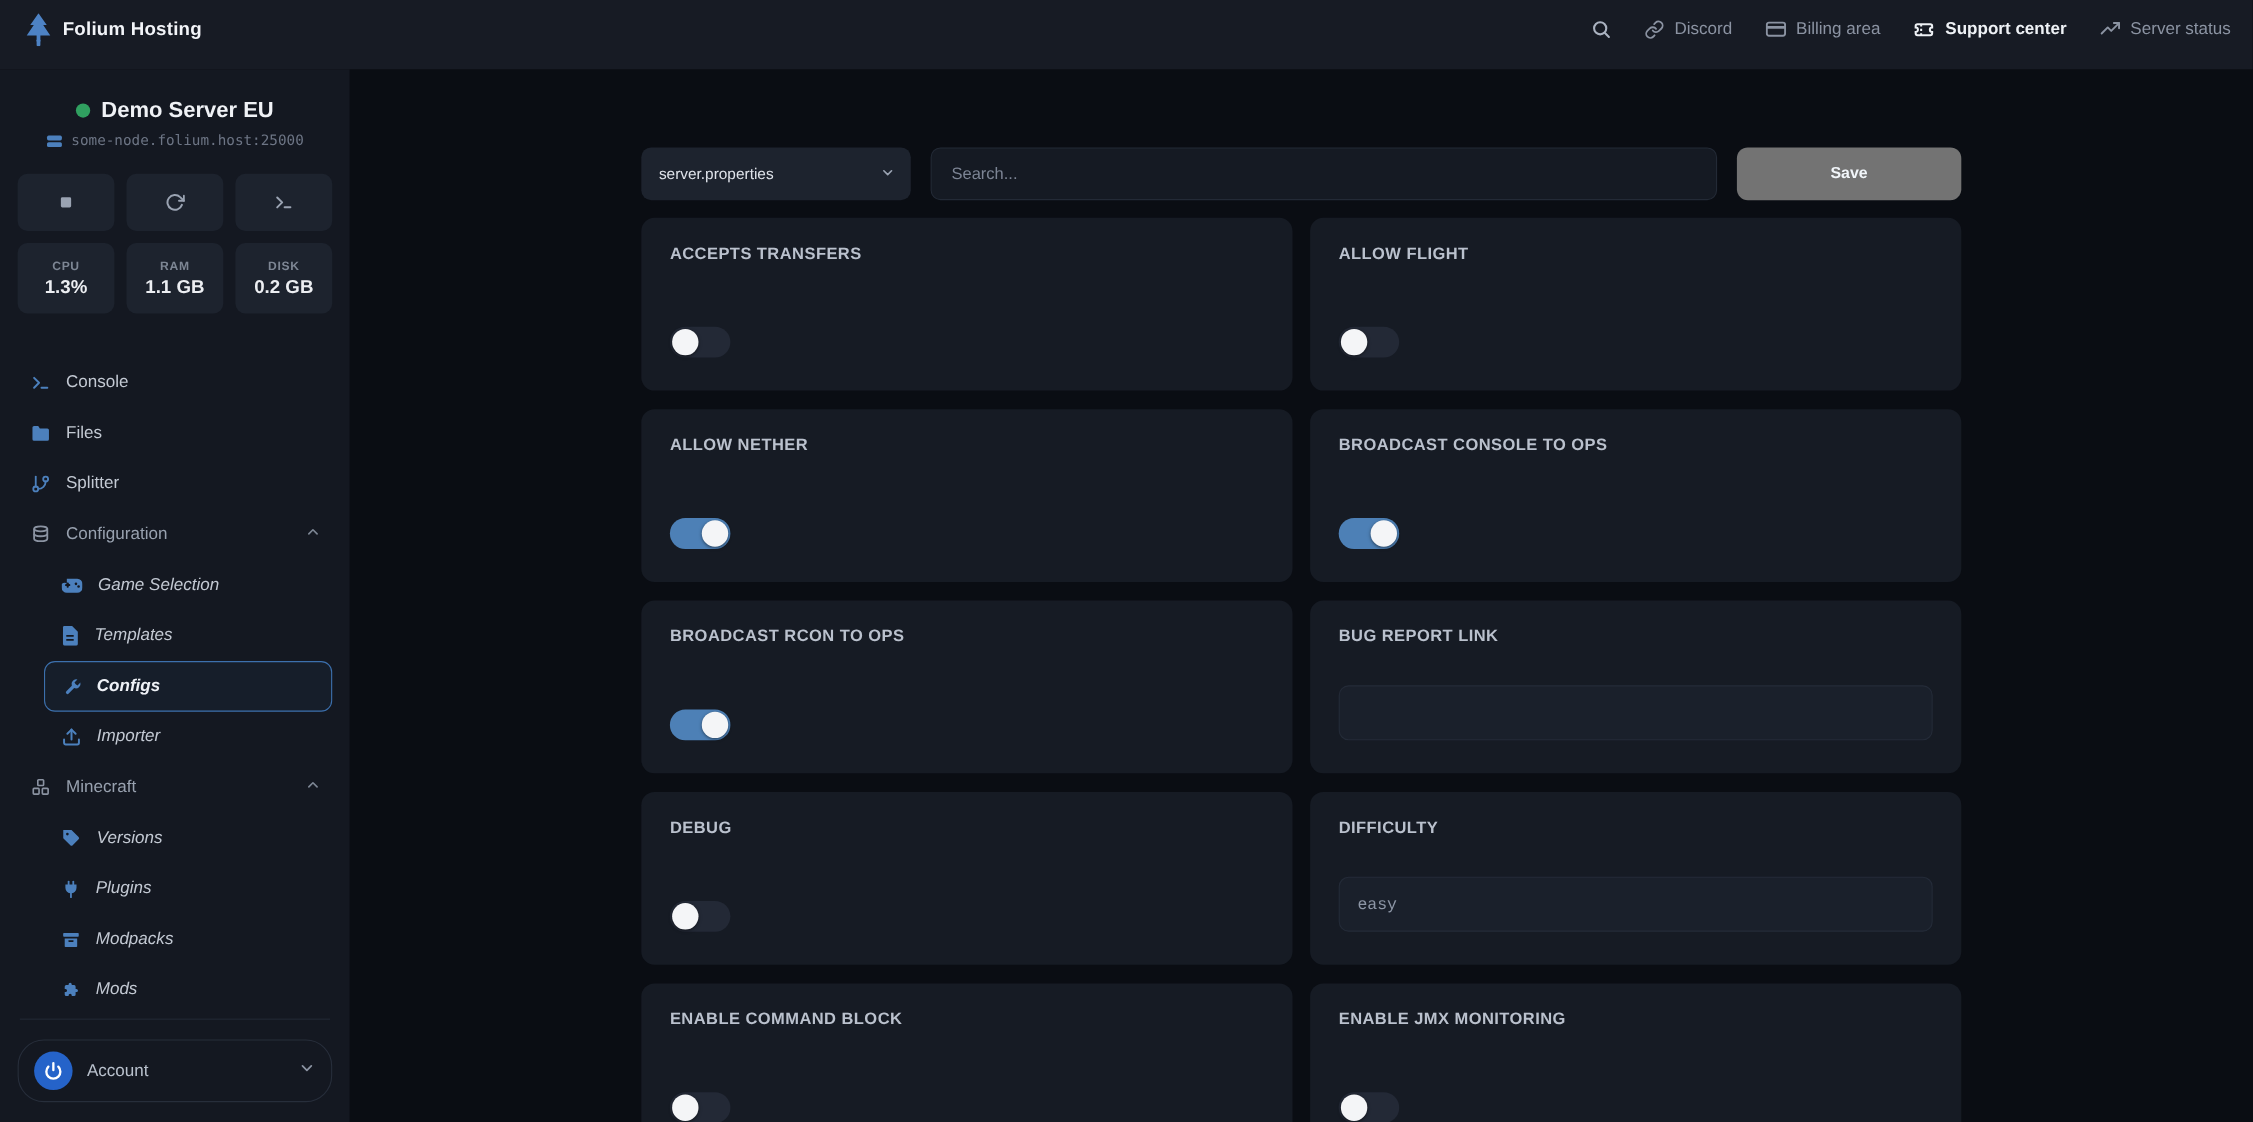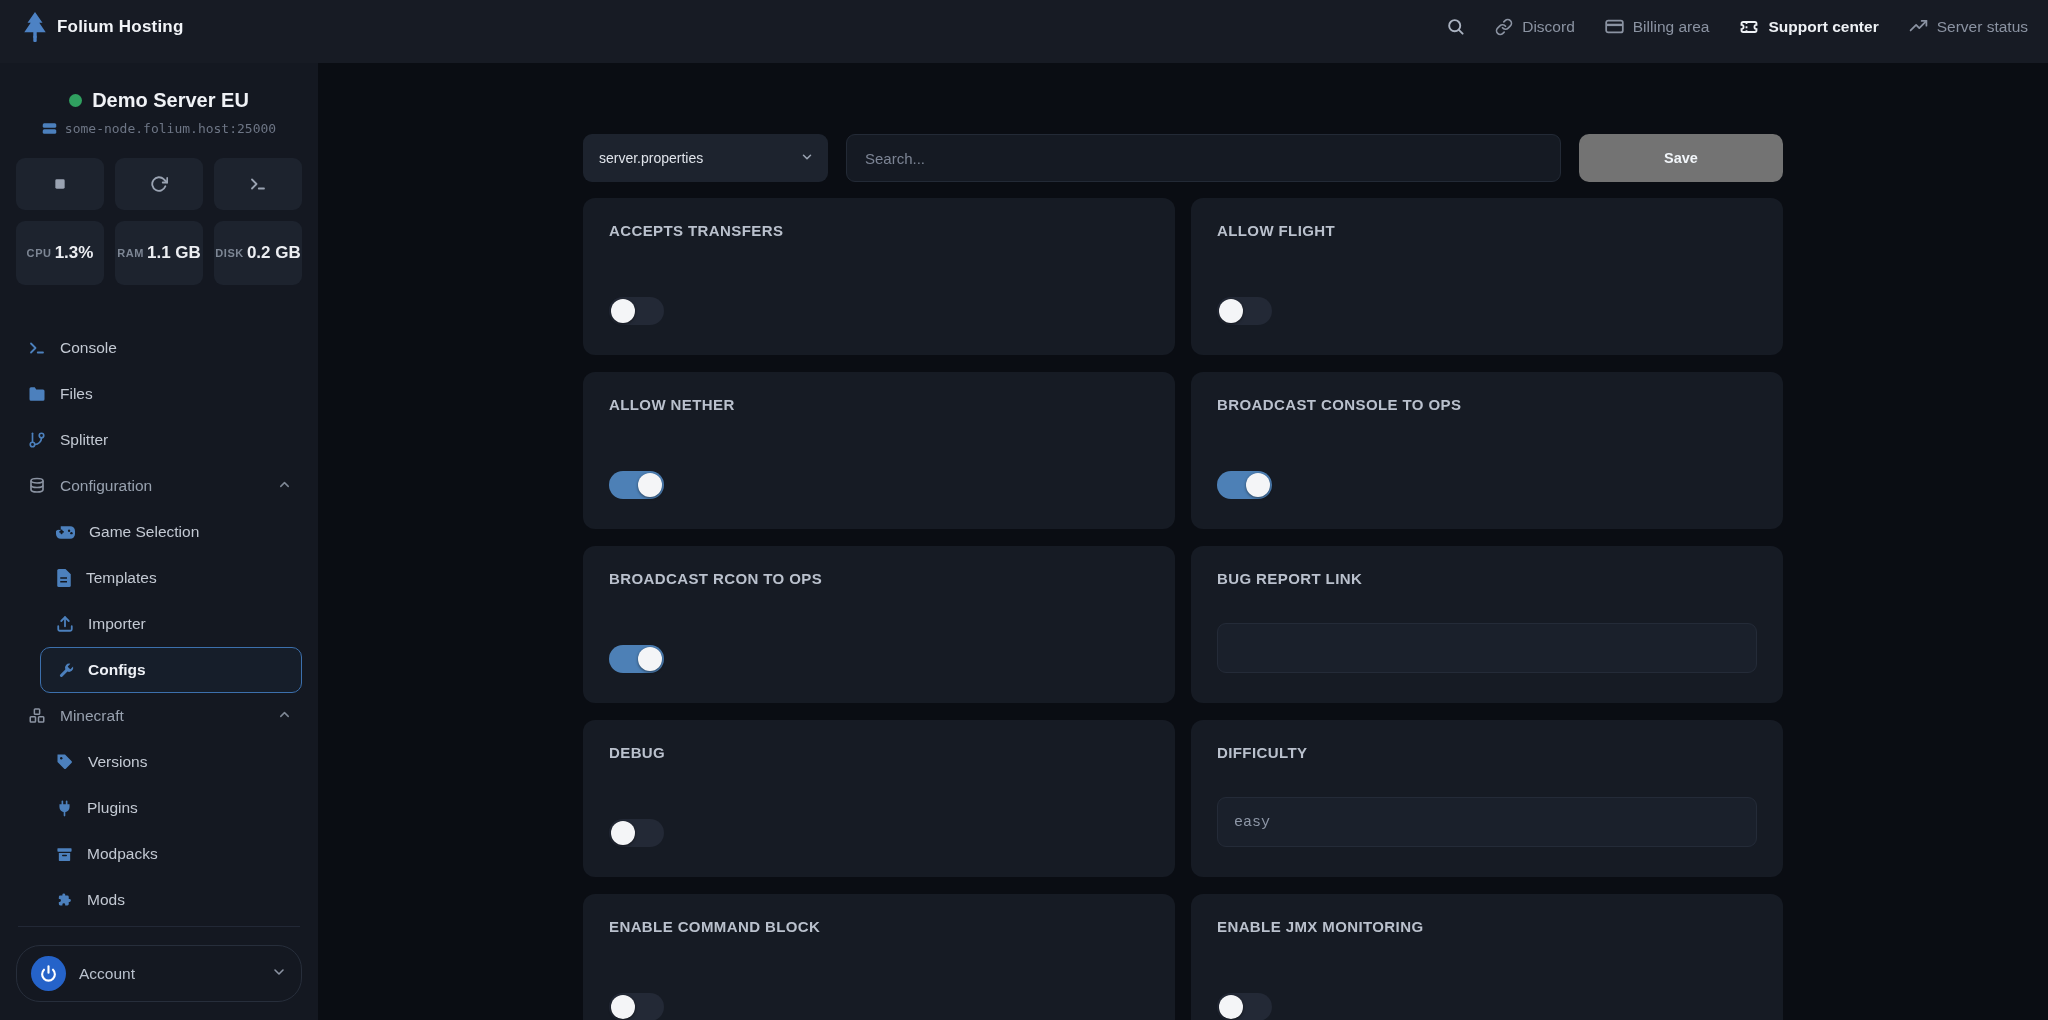--- a/index.html
+++ b/index.html
@@ -27,31 +27,31 @@
   .server-head { display:flex; align-items:center; justify-content:center; gap:10px; margin-top:12px; }
   .status-dot { width:13px; height:13px; border-radius:50%; background:#30a060; }
   .server-name { font-size:20px; font-weight:700; color:#f0f2f6; }
   .server-host { display:flex; align-items:center; justify-content:center; gap:8px; margin-top:9px;
     font-family:"DejaVu Sans Mono", monospace; font-size:13px; color:#6d7585; }
   .power-row { display:flex; gap:11px; margin-top:22px; }
   .power-btn { flex:1; height:52px; background:#1d232e; border:none; border-radius:9px;
     display:flex; align-items:center; justify-content:center; color:#9aa3b2; cursor:pointer; }
   .stats-row { display:flex; gap:11px; margin-top:11px; }
   .stat-card { flex:1; height:64px; background:#1d232e; border-radius:9px; display:flex;
-    flex-direction:row; align-items:center; justify-content:center; gap:3px; }
+    flex-direction:column; align-items:center; justify-content:center; gap:3px; }
   .stat-label { font-size:11px; letter-spacing:.6px; color:#7d8694; font-weight:600; }
   .stat-value { font-size:17px; font-weight:700; color:#eceef2; }
 
   .nav { margin-top:40px; display:flex; flex-direction:column; }
   .nav-item { display:flex; align-items:center; gap:14px; height:46px; padding:0 10px 0 12px;
     border-radius:10px; cursor:pointer; color:#c3c9d3; font-size:15.5px; }
   .nav-item .chev { margin-left:auto; color:#7d8694; }
   .nav-item.section { color:#98a1af; }
   .nav-children { margin-left:24px; display:flex; flex-direction:column; }
-  .nav-children .nav-item { padding-left:16px; }
+  .nav-children .nav-item { padding-left:16px;font-style:italic; }
   .nav-item.selected { border:1px solid #3c70ad; background:rgba(60,112,173,.07);
     color:#eef1f6; font-weight:600; }
   .icon-blue { color:#4c80bd; display:flex; align-items:center; }
   .icon-gray { color:#8b93a2; display:flex; align-items:center; }
 
   .sidebar-footer { margin-top:auto; }
   .divider { height:1px; background:#222836; margin:0 2px 18px 2px; }
   .account { display:flex; align-items:center; gap:13px; border:1px solid #272e3b;
     border-radius:24px; padding:10px 14px; cursor:pointer; }
   .avatar { width:35px; height:35px; border-radius:50%; background:#2563c9;
@@ -255,37 +255,37 @@
         <div class="nav-item">
           <span class="icon-blue">
             <svg width="16" height="18" viewBox="0 0 20 24" fill="currentColor">
               <path d="M12 0H3a2 2 0 0 0-2 2v20a2 2 0 0 0 2 2h14a2 2 0 0 0 2-2V7z"></path>
               <line x1="5" y1="12" x2="14" y2="12" stroke="#141821" stroke-width="2"></line>
               <line x1="5" y1="17" x2="14" y2="17" stroke="#141821" stroke-width="2"></line>
             </svg>
           </span>
           <span>Templates</span>
         </div>
+        <div class="nav-item selected">
+          <span class="icon-blue">
+            <svg width="17" height="17" viewBox="0 0 24 24" fill="currentColor">
+              <path d="M22.7 6.3a6 6 0 0 1-8 7.2l-7 7a2.1 2.1 0 0 1-3-3l7-7a6 6 0 0 1 7.2-8l-3.8 3.8 1.6 2.3 2.3 1.6z"></path>
+            </svg>
+          </span>
+          <span>Configs</span>
+        </div>
         <div class="nav-item">
           <span class="icon-blue">
             <svg width="18" height="18" viewBox="0 0 24 24" fill="none" stroke="currentColor" stroke-width="2.4" stroke-linecap="round" stroke-linejoin="round">
               <path d="M21 15v4a2 2 0 0 1-2 2H5a2 2 0 0 1-2-2v-4"></path>
                 <polyline points="17 8 12 3 7 8"></polyline>
                 <line x1="12" y1="3" x2="12" y2="15"></line>
             </svg>
           </span>
           <span>Importer</span>
-        </div>
-        <div class="nav-item selected">
-          <span class="icon-blue">
-            <svg width="17" height="17" viewBox="0 0 24 24" fill="currentColor">
-              <path d="M22.7 6.3a6 6 0 0 1-8 7.2l-7 7a2.1 2.1 0 0 1-3-3l7-7a6 6 0 0 1 7.2-8l-3.8 3.8 1.6 2.3 2.3 1.6z"></path>
-            </svg>
-          </span>
-          <span>Configs</span>
         </div>
       </div>
 
       <div class="nav-item section">
         <span class="icon-gray">
           <svg width="18" height="18" viewBox="0 0 24 24" fill="none" stroke="currentColor" stroke-width="2">
             <rect x="8.5" y="2.5" width="7" height="7" rx="1"></rect>
               <rect x="3" y="13" width="7" height="7" rx="1"></rect>
               <rect x="14" y="13" width="7" height="7" rx="1"></rect>
           </svg>

